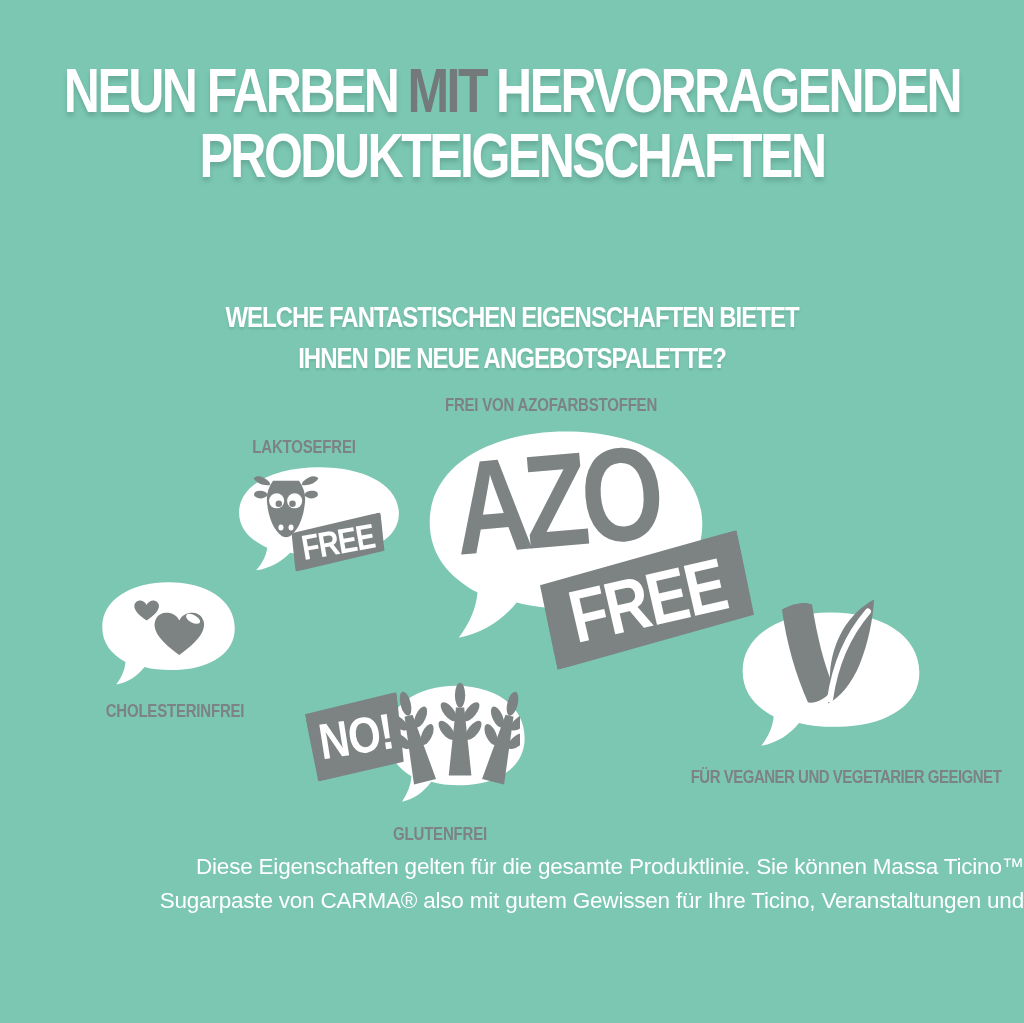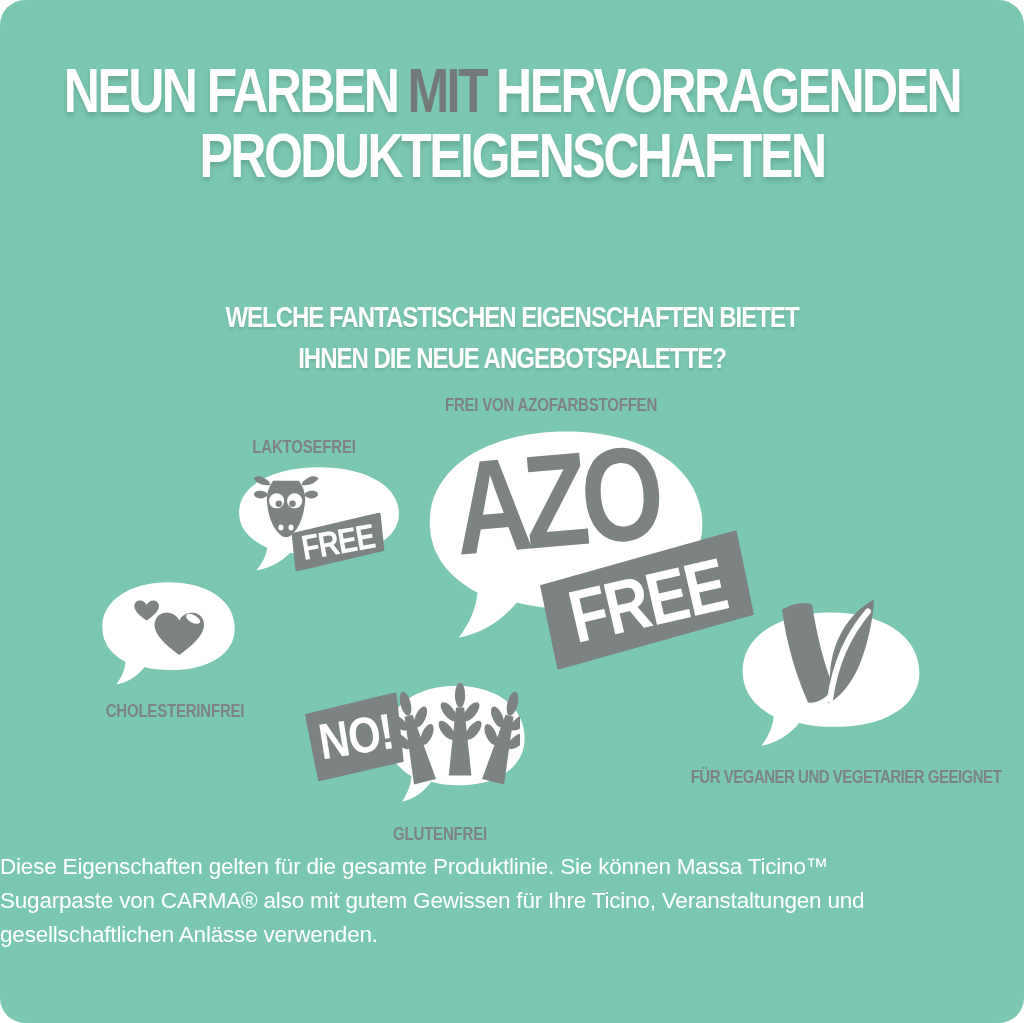--- a/index.html
+++ b/index.html
@@ -10,21 +10,20 @@
   }
   * { margin: 0; padding: 0; box-sizing: border-box; }
   html, body { background: #ffffff; }
   .canvas {
     position: relative;
     width: 1024px;
     height: 1023px;
     background: var(--bg);
     overflow: hidden;
     font-family: "Liberation Sans", sans-serif;
-    border-radius: 25px;
   }
   
   .headline {
     position: absolute;
     top: 58px; left: 0; right: 0;
     text-align: center;
     color: var(--white);
     font-weight: bold;
     font-size: 50px;
     letter-spacing: -2.5px;
@@ -106,21 +105,21 @@
     font-weight: bold;
     font-size: 106px;
     letter-spacing: -7px;
     transform: rotate(-5deg) scaleY(1.25);
     transform-origin: center;
   }
   
   .footer {
     position: absolute;
     top: 850px; left: 0; right: 0;
-    text-align: left;
+    text-align: right;
     color: var(--white);
     font-size: 22.5px;
     line-height: 34px;
     letter-spacing: -0.2px;
   }
 </style>
 </head>
 <body>
 
 <div class="canvas">
@@ -213,16 +212,15 @@
   <div class="banner banner-free-azo">
       <span>FREE</span>
     </div>
   <div class="banner banner-no">
       <span>NO!</span>
     </div>
 
   <div class="footer">
     <div>Diese Eigenschaften gelten für die gesamte Produktlinie. Sie können Massa Ticino™</div>
     <div>Sugarpaste von CARMA® also mit gutem Gewissen für Ihre Ticino, Veranstaltungen und</div>
-    <div>gesellschaftlichen Anlässe verwenden.</div>
   </div>
 
 </div>
 
 </body></html>

